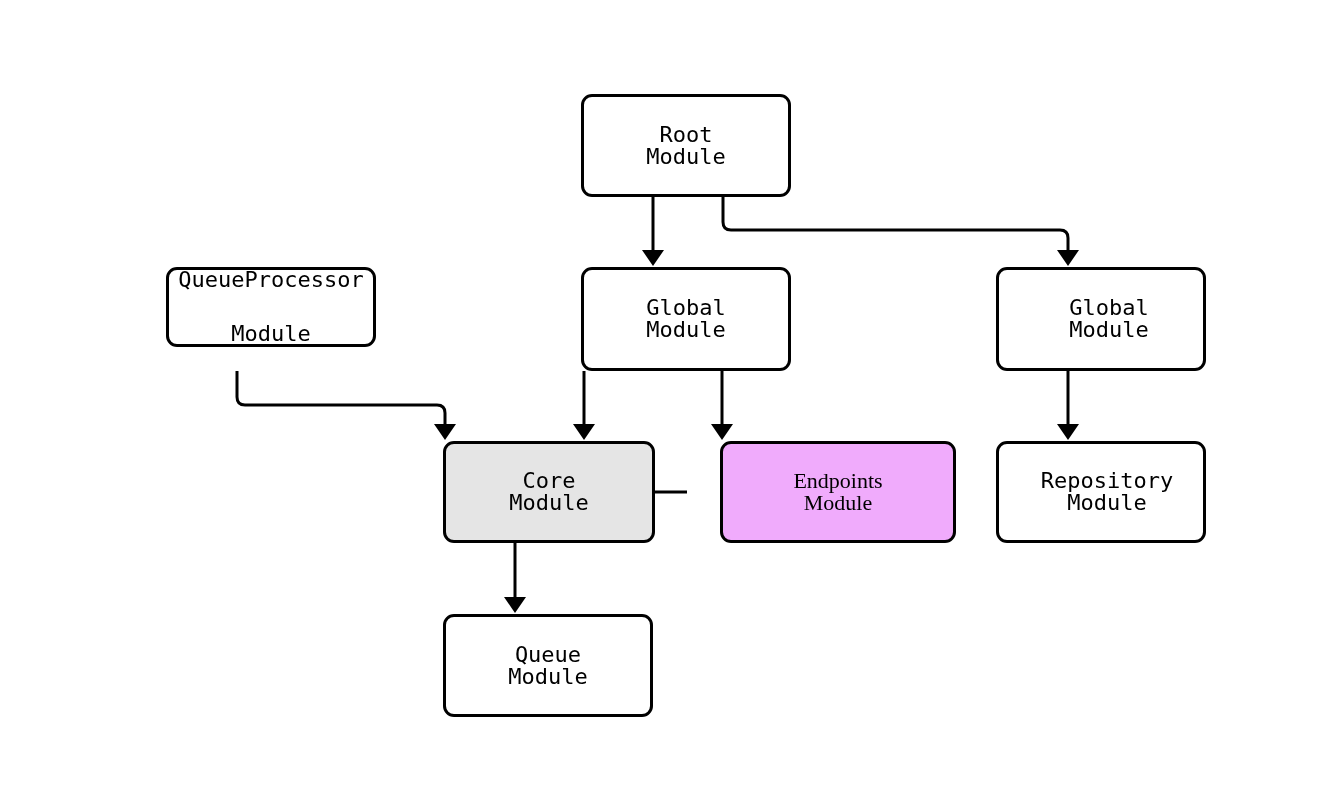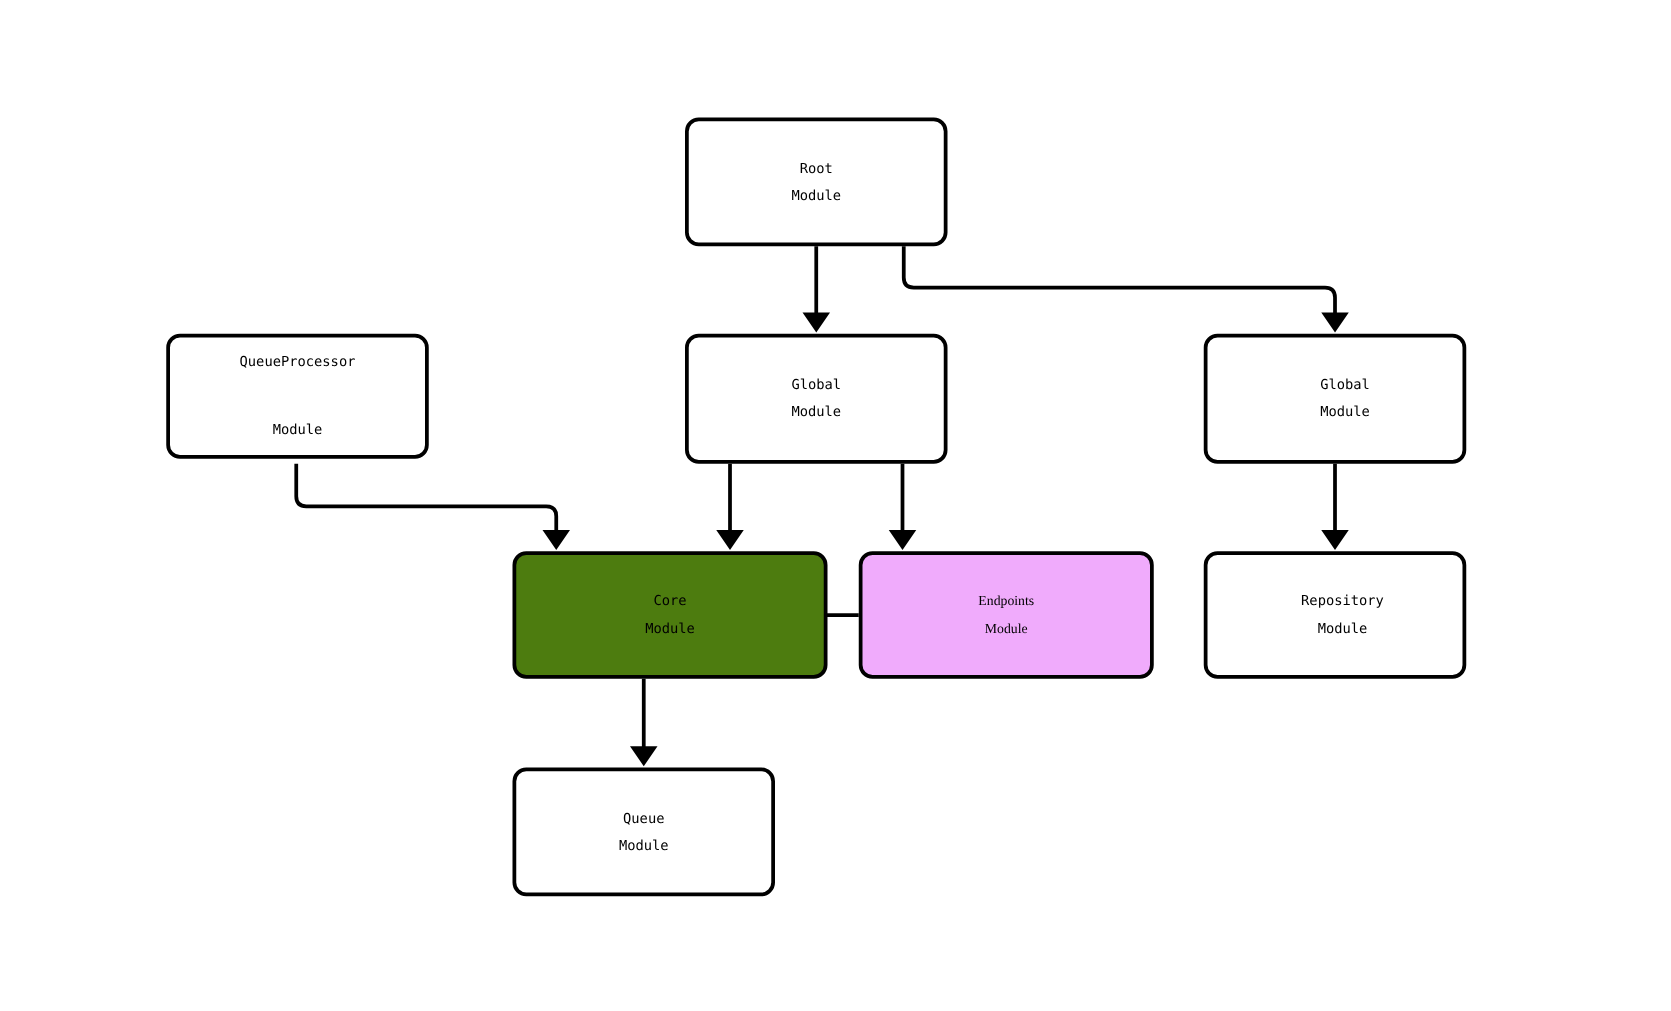--- a/index.html
+++ b/index.html
@@ -32,25 +32,26 @@
     background: #ffffff;
     border: 3px solid #000000;
     border-radius: 11px;
     display: flex;
     flex-direction: column;
     align-items: center;
     justify-content: center;
     text-align: center;
     color: #000000;
     font-family: "DejaVu Sans Mono", "Liberation Mono", monospace;
-    font-size: 11px;
+    font-size: 22px;
     line-height: 22px;
     letter-spacing: 0px;
     white-space: pre;
     z-index: 2;
+    margin-left: 33px;
   }
   .node-line {
     display: block;
   }
 </style>
 </head>
 <body>
 
 <div id="diagram-root">
 
@@ -75,36 +76,36 @@
         <polygon points="620,492 636,481 636,503"></polygon>
         <polygon points="515,613 504,597 526,597"></polygon>
       </g>
   </svg>
 
   <div class="node" style="left: 548px; top: 94px; width: 210px; height: 103px; border-radius: 11px; border-width: 3px; border-color: rgb(0, 0, 0); background: rgb(255, 255, 255);">
     <span class="node-line">Root</span>
     <span class="node-line">Module</span>
   </div>
 
-  <div class="node" style="left: 133px; top: 267px; width: 210px; height: 100px; border-radius: 11px; border-width: 3px; border-color: rgb(0, 0, 0); background: rgb(255, 255, 255); gap: 32px;">
+  <div class="node" style="left: 133px; top: 267px; width: 210px; height: 80px; border-radius: 11px; border-width: 3px; border-color: rgb(0, 0, 0); background: rgb(255, 255, 255); gap: 32px;">
     <span class="node-line">QueueProcessor</span>
     <span class="node-line">Module</span>
   </div>
 
   <div class="node" style="left: 548px; top: 267px; width: 210px; height: 104px; border-radius: 11px; border-width: 3px; border-color: rgb(0, 0, 0); background: rgb(255, 255, 255);">
     <span class="node-line">Global</span>
     <span class="node-line">Module</span>
   </div>
 
   <div class="node" style="left: 963px; top: 267px; width: 210px; height: 104px; border-radius: 11px; border-width: 3px; border-color: rgb(0, 0, 0); background: rgb(255, 255, 255); padding-left: 16px;">
     <span class="node-line">Global</span>
     <span class="node-line">Module</span>
   </div>
 
-  <div class="node" style="left: 410px; top: 441px; width: 252px; height: 102px; border-radius: 11px; border-width: 3px; border-color: rgb(0, 0, 0); background: #4d7c0f;">
+  <div class="node" style="left: 410px; top: 441px; width: 212px; height: 102px; border-radius: 11px; border-width: 3px; border-color: rgb(0, 0, 0); background: #e5e5e5;">
     <span class="node-line">Core</span>
     <span class="node-line">Module</span>
   </div>
 
   <div class="node" style="left: 687px; top: 441px; width: 236px; height: 102px; border-radius: 11px; border-width: 3px; border-color: rgb(0, 0, 0); background: #f0abfc; font-family: Liberation Serif, serif;">
     <span class="node-line">Endpoints</span>
     <span class="node-line">Module</span>
   </div>
 
   <div class="node" style="left: 963px; top: 441px; width: 210px; height: 102px; border-radius: 11px; border-width: 3px; border-color: rgb(0, 0, 0); background: rgb(255, 255, 255); padding-left: 12px;">

